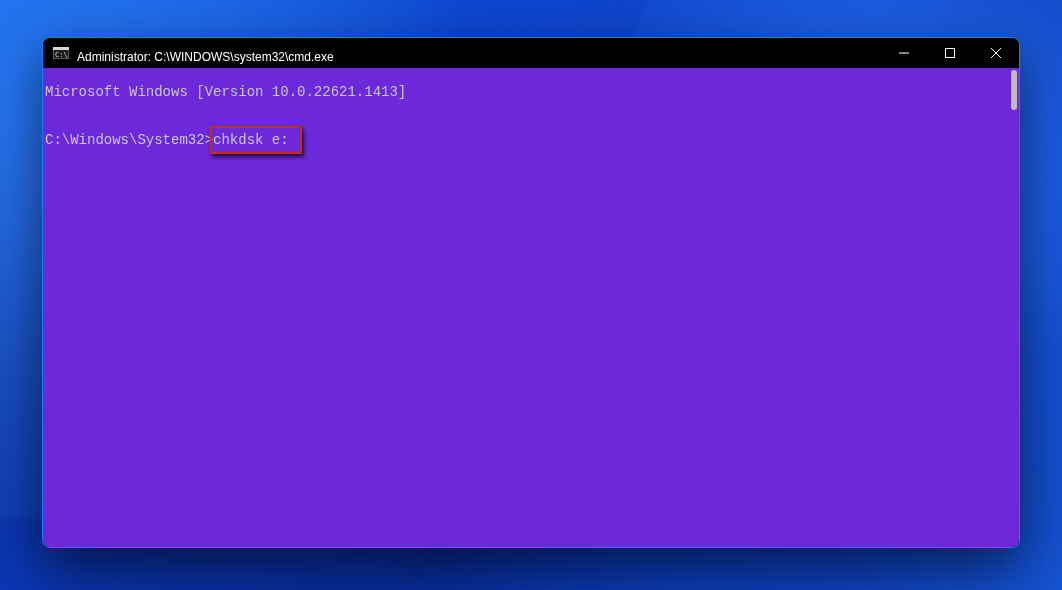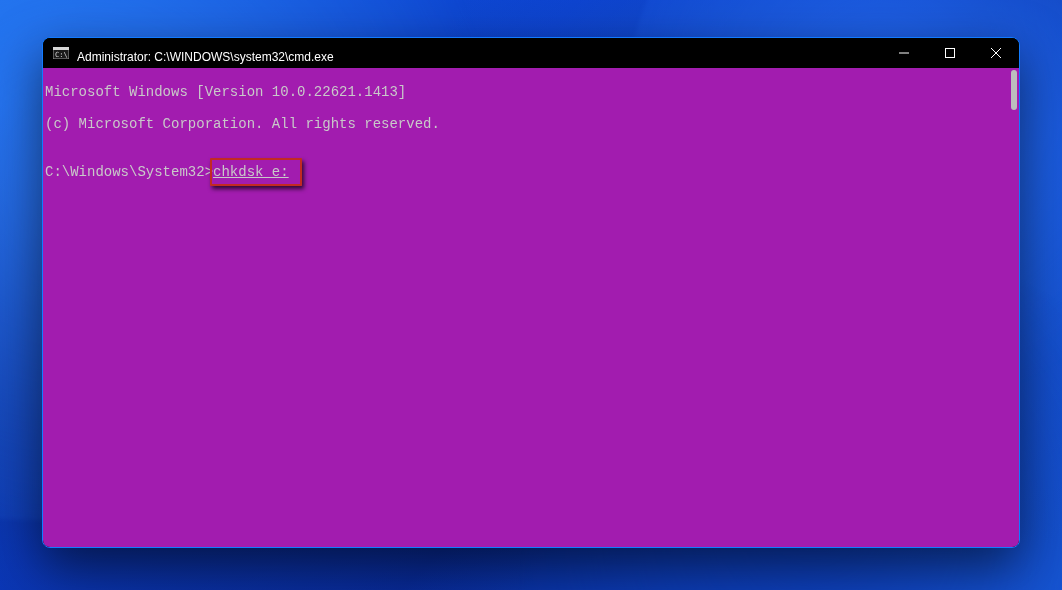--- a/index.html
+++ b/index.html
@@ -63,39 +63,38 @@
       width: 46px; height: 100%;
       display: flex; align-items: center; justify-content: center;
       color: #fff;
       cursor: default;
     }
     .win-btn svg { width: 10px; height: 10px; }
 
     .client {
       flex: 1 1 auto;
       position: relative;
-      background: #a21caf;
+      background: #6d28d9;
       padding: 2px 6px 2px 0;
     }
     .terminal {
       position: absolute;
       left: 0; right: 15px; top: 0; bottom: 0;
       color: #c9c9c9;
       font-family: Consolas, "Courier New", monospace;
       font-size: 14px;
       line-height: 16px;
       white-space: pre;
       padding: 0 2px;
     }
     .terminal .line { display: block; }
     .prompt-line { display: block; }
     .cmd-wrap {
       display: inline-block;
       position: relative;
-      text-decoration: underline;
     }
     .cmd-text { position: relative; z-index: 1; }
     .highlight-box {
       position: absolute;
       left: -3px; top: -6px; right: -13px; bottom: -6px;
       border: 2px solid #c22a23;
       border-radius: 1px;
       box-shadow: 2px 3px 4px rgba(0,0,0,0.7);
       pointer-events: none;
       z-index: 0;
@@ -141,19 +140,18 @@
         <svg viewBox="0 0 10 10">
             <path d="M0 0 L10 10 M10 0 L0 10" stroke="#fff" stroke-width="1"></path>
           </svg>
       </div>
     </div>
   </div>
 
   <div class="client">
     <div class="terminal">
 <span class="line">Microsoft Windows [Version 10.0.22621.1413]</span>
-<span class="line">(c) Microsoft Corporation. All rights reserved.</span>
 <span class="line"></span>
 <span class="prompt-line"><span>C:\Windows\System32&gt;</span><span class="cmd-wrap"><span class="highlight-box"></span><span class="cmd-text">chkdsk e:</span></span></span>
     </div>
     <div class="scrollbar"></div>
   </div>
 </div>
 
 </body></html>

